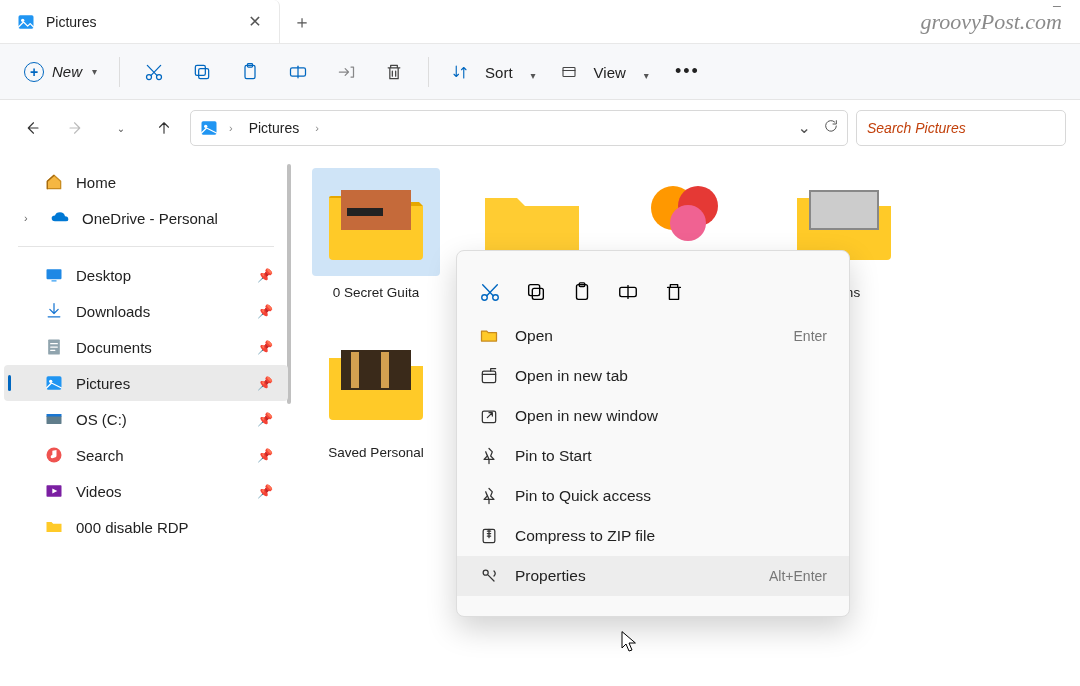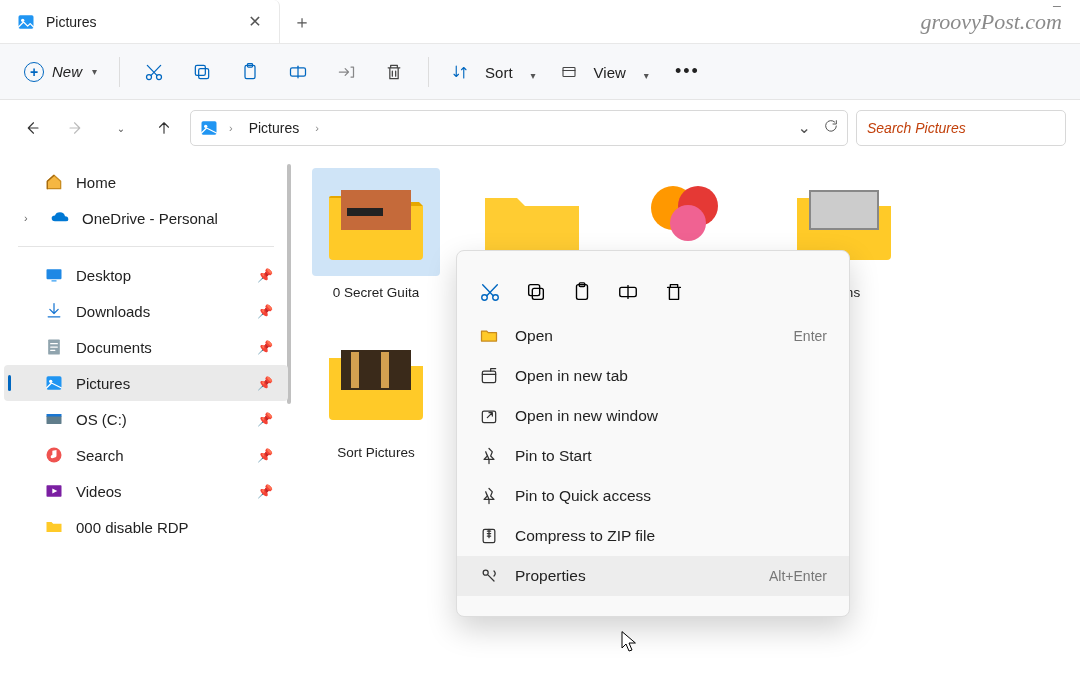--- a/index.html
+++ b/index.html
@@ -342,21 +342,21 @@
     </div>
     <div class="folder">
       <div class="thumb-wrap">
           <svg class="folder-svg" viewBox="0 0 110 88">
             <path d="M8 20 L40 20 L48 28 L102 28 L102 78 Q102 82 98 82 L12 82 Q8 82 8 78 Z" fill="#ffca28" stroke="none"></path>
             <rect x="20" y="12" width="70" height="40" fill="#3a2a1a" stroke="none"></rect>
             <rect x="30" y="14" width="8" height="36" fill="#d4a050" stroke="none"></rect>
             <rect x="60" y="14" width="8" height="36" fill="#d4a050" stroke="none"></rect>
           </svg>
         </div>
-      <span class="folder-label">Sort Pictures</span>
+      <span class="folder-label">Saved Personal</span>
     </div>
 
     <div class="folder">
       <div class="thumb-wrap">
           <svg class="folder-svg" viewBox="0 0 110 88">
             <path d="M8 20 L40 20 L48 28 L102 28 L102 78 Q102 82 98 82 L12 82 Q8 82 8 78 Z" fill="#ffca28" stroke="none"></path>
             <rect x="20" y="10" width="70" height="44" fill="#fff" stroke="#1976d2" stroke-width="2"></rect>
             <rect x="20" y="10" width="70" height="8" fill="#1976d2" stroke="none"></rect>
             <path d="M26 26 L80 26 M26 34 L80 34 M26 42 L60 42" stroke="#bbb"></path>
           </svg>

